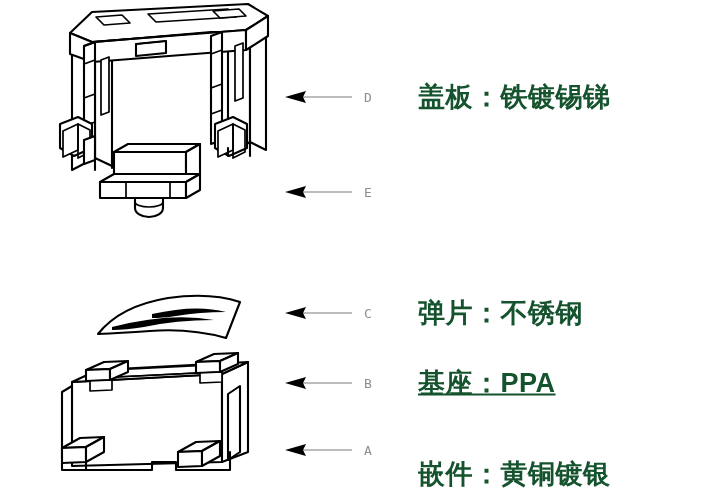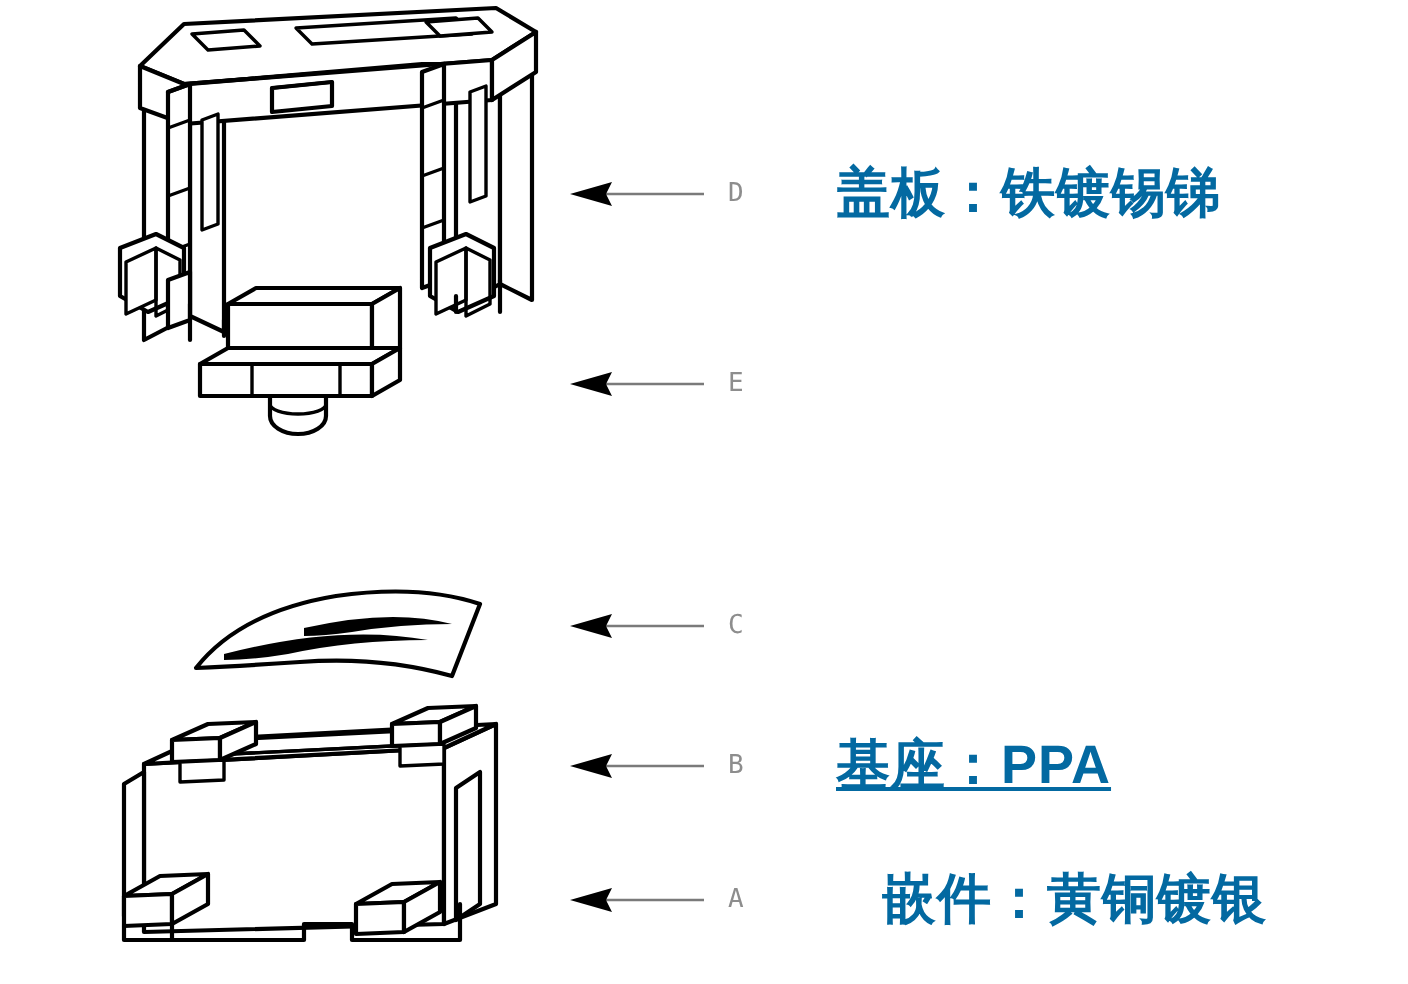--- a/index.html
+++ b/index.html
@@ -23,21 +23,21 @@
     left: 0;
     top: 0;
     width: 704px;
     height: 492px;
   }
   .label-text {
     position: absolute;
     left: 418px;
     font-size: 27px;
     font-weight: bold;
-    color: #0369a1;
+    color: #14532d;
     white-space: nowrap;
     letter-spacing: 0.5px;
     line-height: 1;
     transform: translateY(-50%);
     font-family: "Liberation Sans", "DejaVu Sans", sans-serif;
   }
   .key-letter {
     position: absolute;
     font-size: 13px;
     color: #8d8d8d;
@@ -219,16 +219,17 @@
     </g>
   </svg>
 
   <span class="key-letter" style="left:364px; top:97px;">D</span>
   <span class="key-letter" style="left:364px; top:192px;">E</span>
   <span class="key-letter" style="left:364px; top:313px;">C</span>
   <span class="key-letter" style="left:364px; top:383px;">B</span>
   <span class="key-letter" style="left:364px; top:450px;">A</span>
 
   <span class="label-text" style="top:97px;">盖板：铁镀锡锑</span>
+  <span class="label-text" style="top:313px;">弹片：不锈钢</span>
   <span class="label-text" style="top:383px;text-decoration:underline;">基座：PPA</span>
-  <span class="label-text" style="top:450px;margin-left:23px;">嵌件：黄铜镀银</span>
+  <span class="label-text" style="top:474px;">嵌件：黄铜镀银</span>
 
 </div>
 
 </body></html>

